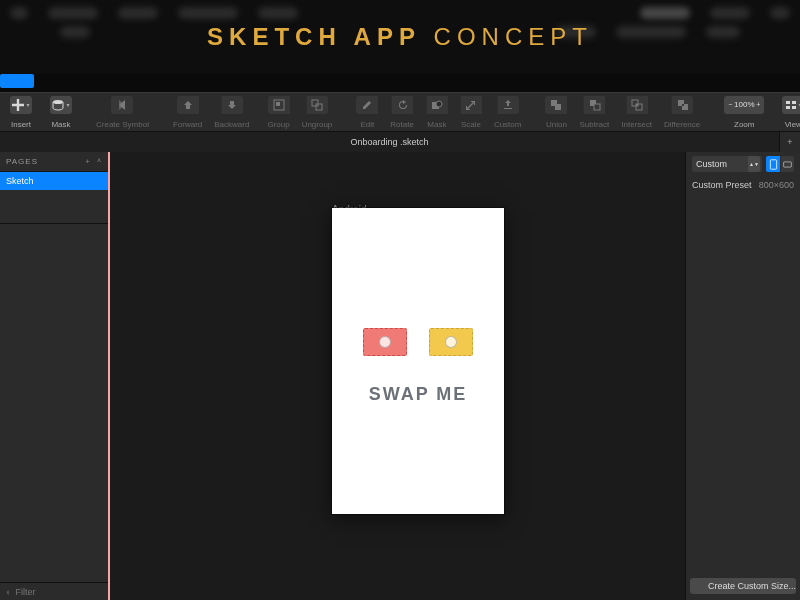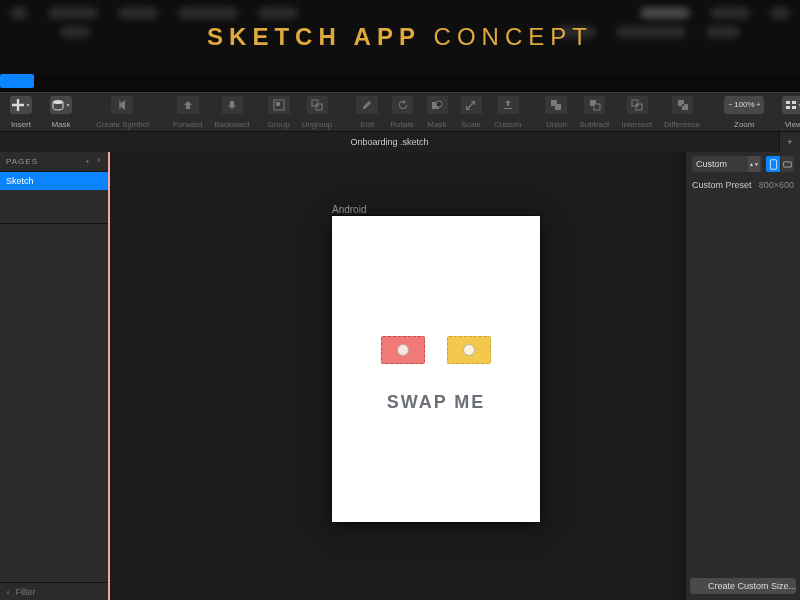--- a/index.html
+++ b/index.html
@@ -385,21 +385,21 @@
     <div style="height:34px;border-bottom:1px solid #111"></div>
     <div class="layers"></div>
     <div class="footer">
       <span style="opacity:.6">◐</span>
       <span>Filter</span>
     </div>
   </div>
 
   <div class="canvas">
     <div class="artboard-label" style="left:222px; top:52px">Android</div>
-    <div class="artboard" style="left:222px; top:64px; width:208px; height:306px">
+    <div class="artboard" style="left:222px; top:56px; width:172px; height:306px">
       <div class="ab-content">
         <div class="swatches">
           <div class="swatch left-s"></div>
           <div class="swatch right-s"></div>
         </div>
         <div class="swap-text">SWAP ME</div>
       </div>
     </div>
   </div>
 

